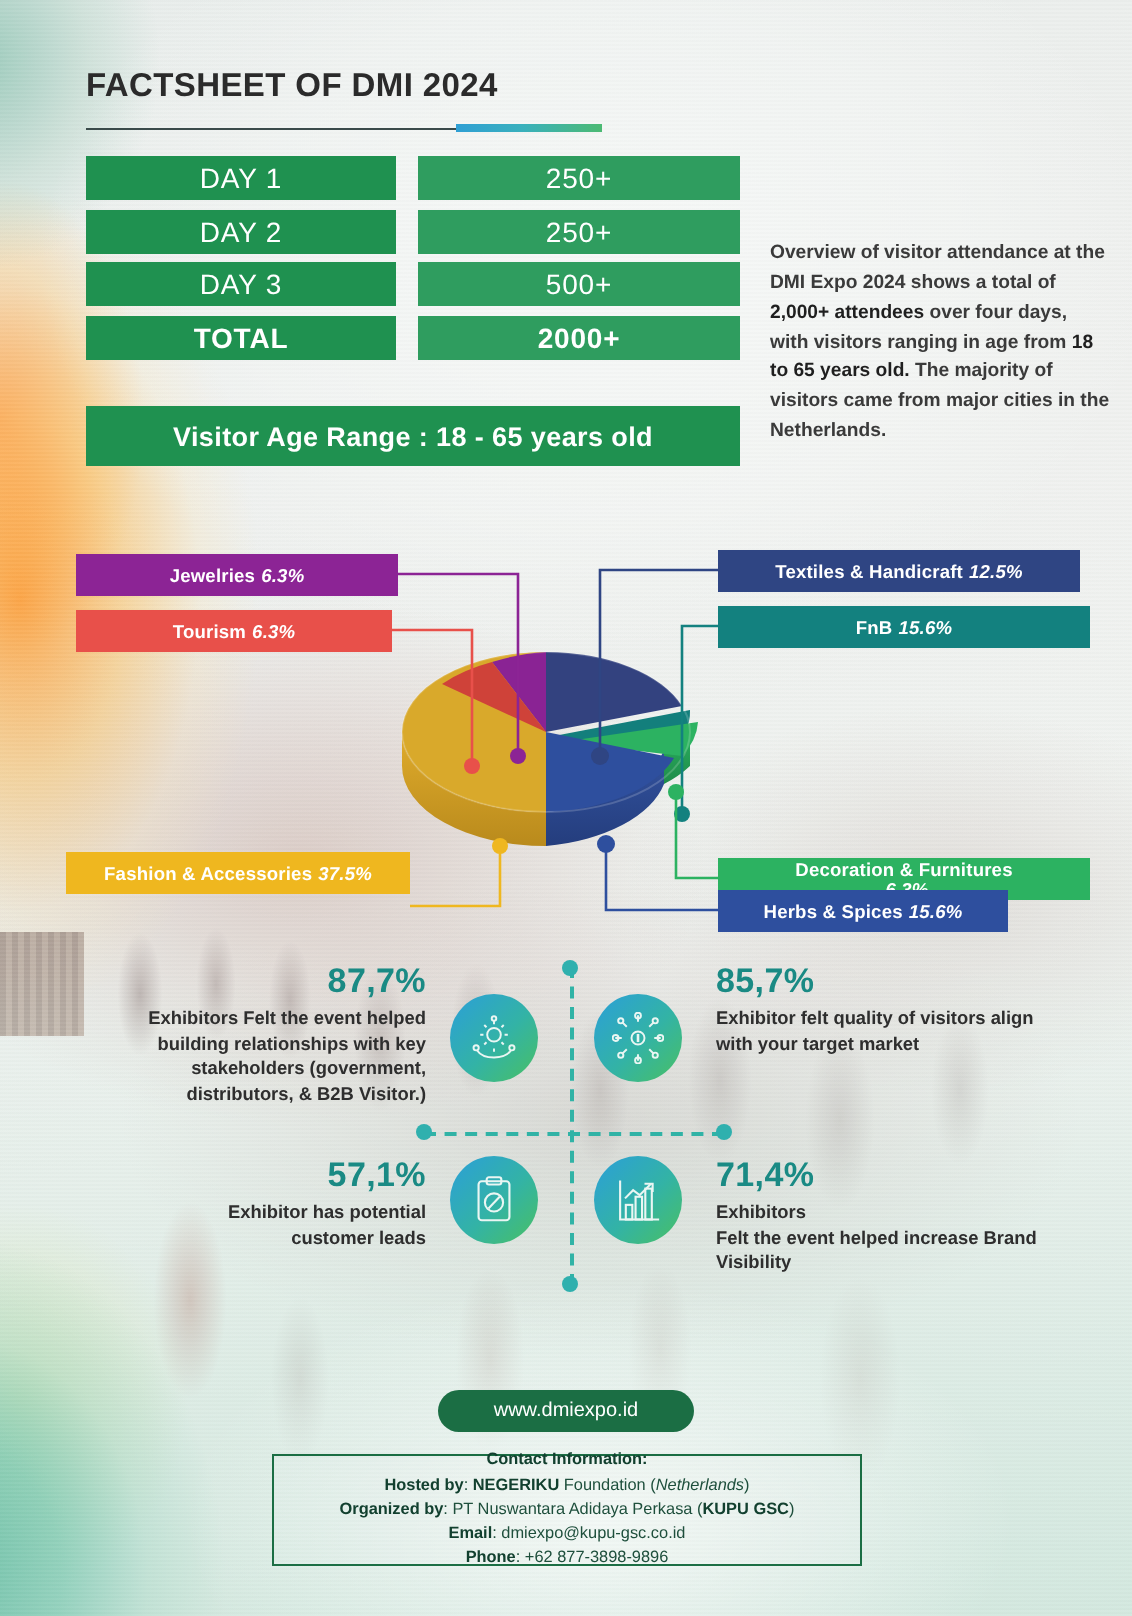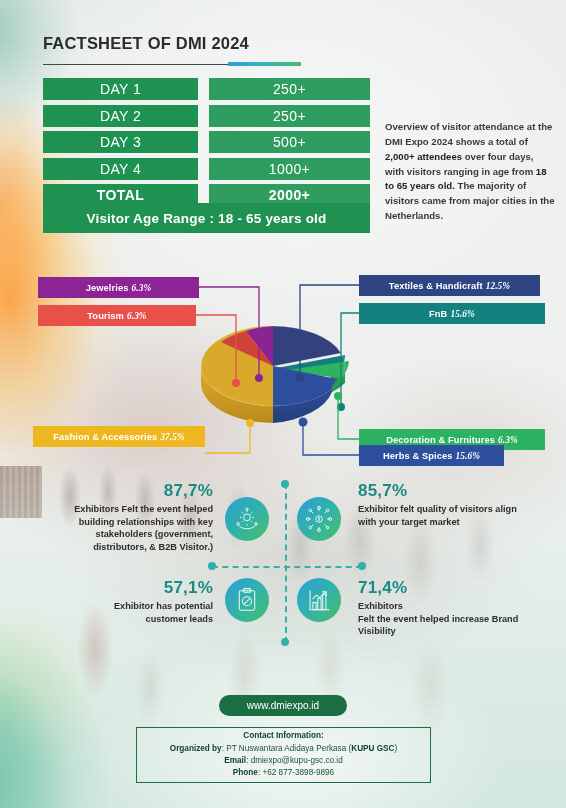--- a/index.html
+++ b/index.html
@@ -115,21 +115,21 @@
   .pie-wrap { position: absolute; left: 0; top: 265px; width: 566px; height: 200px; }
   .pie-svg { position: absolute; left: 0; top: 0; }
 
   
   .plabel {
     position: absolute; height: 21px; color: #fff;
     display: flex; align-items: center;
     font-size: 9.3px; font-weight: bold; letter-spacing: .1px;
     white-space: nowrap; padding: 0 8px;
   }
-  .plabel .pct { font-style: italic; margin-left: 3px; font-family: Liberation Serif, serif; }
+  .plabel .pct { font-style: italic; margin-left: 3px; }
   .plabel.center { justify-content: center; }
   .stat-num {
     position: absolute; font-size: 17px; font-weight: bold; color: #1a8a84;
     letter-spacing: .2px;
   }
   .stat-txt {
     position: absolute; font-size: 9.2px; line-height: 1.38; font-weight: bold;
     color: #2e2e2e;
   }
   .circ {
@@ -195,24 +195,20 @@
       <div class="cell right">250+</div>
     </div>
     <div class="trow">
       <div class="cell left">DAY 2</div>
       <div class="cell right">250+</div>
     </div>
     <div class="trow">
       <div class="cell left">DAY 3</div>
       <div class="cell right">500+</div>
     </div>
-    <div class="trow">
-      <div class="cell left">DAY 4</div>
-      <div class="cell right">1000+</div>
-    </div>
     <div class="trow total">
       <div class="cell left">TOTAL</div>
       <div class="cell right">2000+</div>
     </div>
   </div>
   <div class="agebar">Visitor Age Range : 18 - 65 years old</div>
 
   <div class="overview"><span>Overview of visitor attendance at the DMI Expo 2024 shows a total of </span><b>2,000+ attendees</b><span> over four days, with visitors ranging in age from </span><b>18 to 65 years old.</b><span> The majority of visitors came from major cities in the Netherlands.</span></div>
 
   <div class="pie-wrap">
@@ -304,21 +300,21 @@
       <span class="pct">6.3%</span>
     </div>
     <div class="plabel center" style="left:359px; top:10px; width:181px; background:#2f4583;">
       <span>Textiles &amp; Handicraft</span>
       <span class="pct">12.5%</span>
     </div>
     <div class="plabel center" style="left:359px; top:38px; width:186px; background:#13817f;">
       <span>FnB</span>
       <span class="pct">15.6%</span>
     </div>
-    <div class="plabel center" style="left:359px; top:164px; width:186px; background:#2cb261;">
+    <div class="plabel center" style="left:359px; top:164px; width:186px; background:#2cb261;flex-direction:column;">
       <span>Decoration &amp; Furnitures</span>
       <span class="pct">6.3%</span>
     </div>
     <div class="plabel center" style="left:359px; top:180px; width:145px; background:#2e4f9e;">
       <span>Herbs &amp; Spices</span>
       <span class="pct">15.6%</span>
     </div>
     <div class="plabel center" style="left:33px; top:161px; width:172px; background:#efb71f;">
       <span>Fashion &amp; Accessories</span>
       <span class="pct">37.5%</span>
@@ -384,18 +380,21 @@
       <path d="M20 6h5v5"></path>
     </svg>
   </div>
   <div class="stat-num" style="left:358px; top:578px;">71,4%</div>
   <div class="stat-txt" style="left:358px; top:600px; width:175px; white-space:pre-line;">Exhibitors
 Felt the event helped increase Brand Visibility</div>
 
   <div class="weburl">www.dmiexpo.id</div>
   <div class="contact">
     <div><b>Contact Information:</b></div>
+    <div><b>Hosted by</b>:
+      <b>NEGERIKU</b>
+      <span>Foundation (</span><i>Netherlands</i><span>)</span></div>
     <div><b>Organized by</b><span>: PT Nuswantara Adidaya Perkasa (</span><b>KUPU GSC</b><span>)</span></div>
     <div><b>Email</b><span>: dmiexpo@kupu-gsc.co.id</span></div>
     <div><b>Phone</b><span>: +62 877-3898-9896</span></div>
   </div>
 
 </div>
 
 </body></html>

